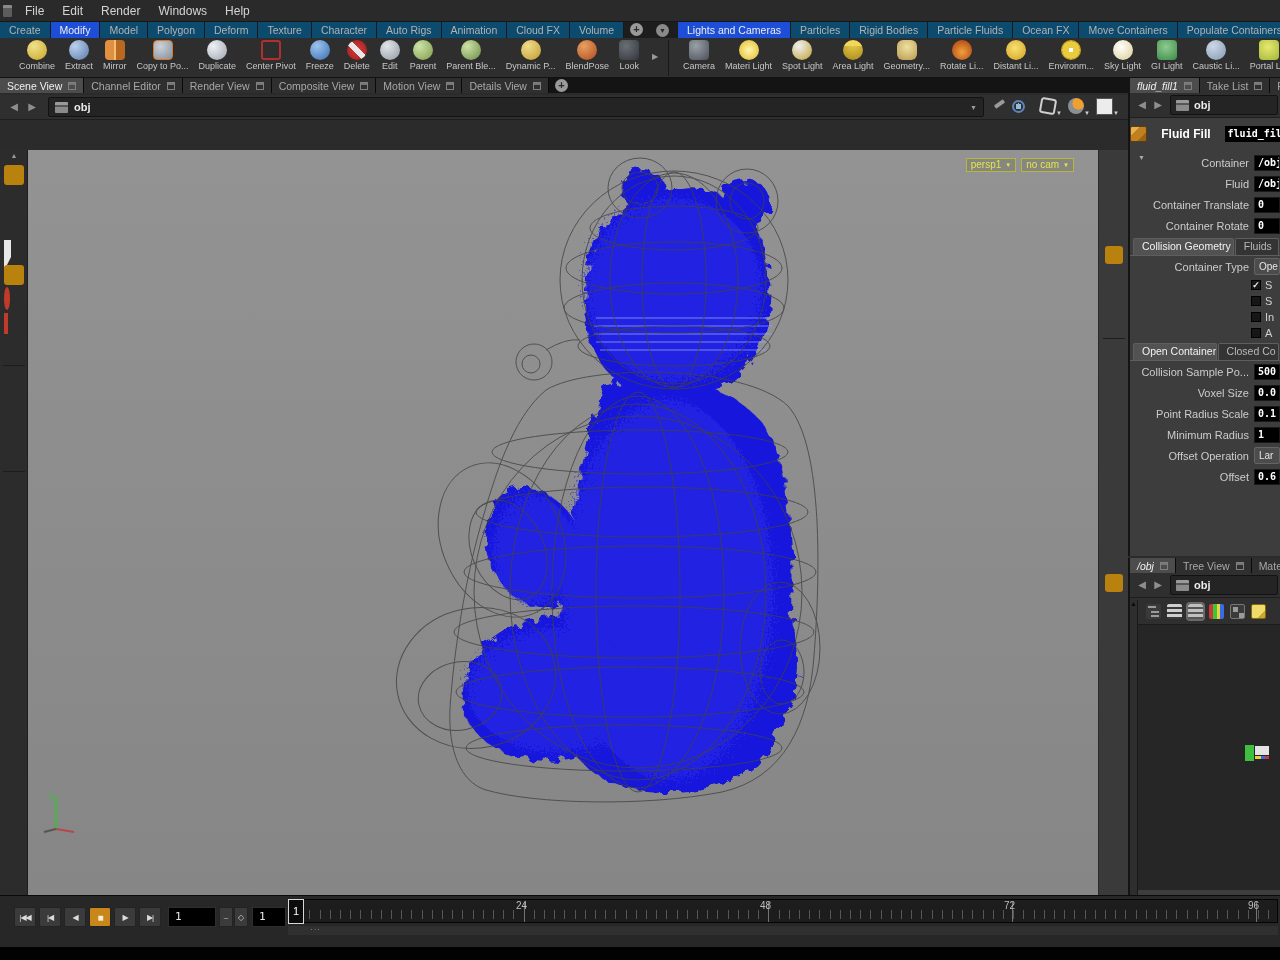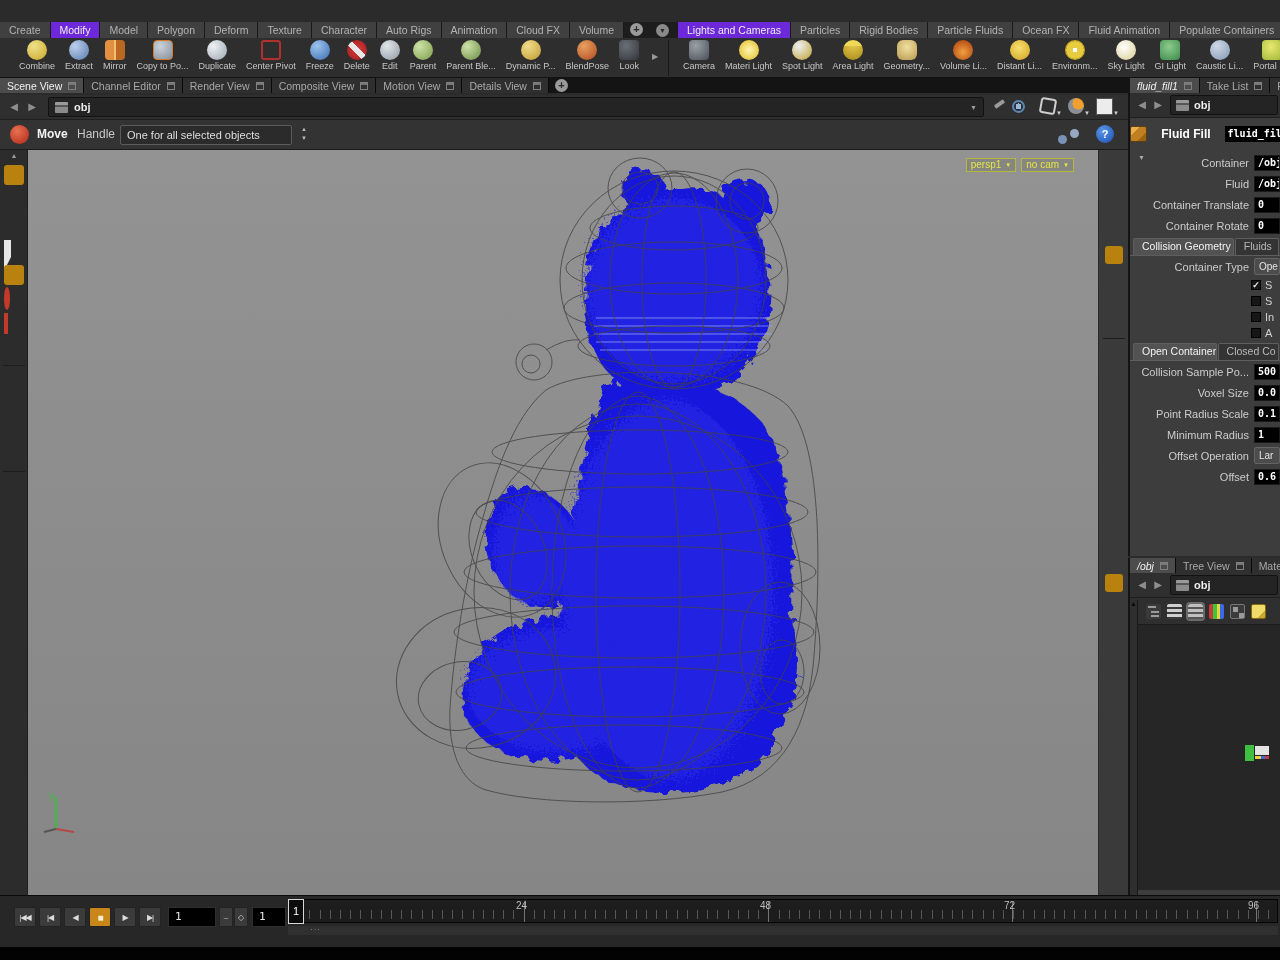--- a/index.html
+++ b/index.html
@@ -7,22 +7,22 @@
   body{font-family:"Liberation Sans",sans-serif;-webkit-font-smoothing:antialiased}
   #app{position:relative;width:1280px;height:960px;background:#2b2b2b;overflow:hidden}
 
   
   #menubar{position:absolute;left:0;top:0;width:1280px;height:22px;background:#2a2a2a;border-bottom:1px solid #171717;display:flex;align-items:center;color:#d4d4d4;font-size:12px}
   .appicon{width:9px;height:12px;background:linear-gradient(#8a8a8a 0 3px,#5c5c5c 3px);margin:0 4px 0 3px;border-radius:1px}
   .menu-item{padding:0 9px;height:100%;display:flex;align-items:center;cursor:default}
 
   
   #shelftabs{position:absolute;left:0;top:22px;width:1280px;height:16px;background:#1d1d1d;display:flex;align-items:stretch}
-  .stab{font-size:10.5px;padding:0 9px;display:flex;align-items:center;background:#404040;color:#b2b2b2;border-right:1px solid #191919;white-space:nowrap}
-  .stab.active{background:#6d28d9;color:#ececec}
+  .stab{font-size:10.5px;padding:0 9px;display:flex;align-items:center;background:#0c4a6e;color:#b2b2b2;border-right:1px solid #191919;white-space:nowrap}
+  .stab.active{background:#1d4ed8;color:#ececec}
   .roundbtn{width:13px;height:13px;border-radius:50%;background:#9a9a9a;color:#2a2a2a;font-size:11px;line-height:12px;text-align:center;margin:1px 6px;font-weight:bold}
   .rounddd{width:13px;height:13px;border-radius:50%;background:#8a8a8a;color:#2a2a2a;font-size:7px;line-height:13px;text-align:center;margin:1px 4px}
   #lefttabs{display:flex;flex:0 0 auto}
   #righttabs{display:flex;flex:0 0 auto;position:absolute;left:678px;top:0;height:16px}
   #shelfdd1{position:absolute;left:652px;top:1px}
 
   
   #shelftools{position:absolute;left:0;top:38px;width:1280px;height:40px;background:#2e2e2e;border-bottom:1px solid #121212}
   .toolsrow{position:absolute;top:0;height:39px;display:flex;align-items:flex-start}
   #toolsleft{left:14px}
@@ -181,20 +181,28 @@
   .majortick{position:absolute;top:2px;width:1px;height:20px;background:#747474}
   #framemarker{position:absolute;left:-1px;top:-1px;width:16px;height:25px;border:1px solid #d8d8d8;background:#0c0c0c;color:#fff;font-size:11px;text-align:center;line-height:23px}
   #rulersub{position:absolute;left:288px;top:30px;width:990px;height:9px;background:#303030;color:#8a8a8a;font-size:8px;line-height:8px;padding-left:22px;letter-spacing:1px}
   #bottombar{position:absolute;left:0;top:947px;width:1280px;height:13px;background:#020202}
 </style>
 </head>
 <body>
 
 <div id="app">
 
+  <div id="menubar">
+    <span class="appicon"></span>
+    <span class="menu-item">File</span>
+    <span class="menu-item">Edit</span>
+    <span class="menu-item">Render</span>
+    <span class="menu-item">Windows</span>
+    <span class="menu-item">Help</span>
+  </div>
 
   <div id="shelftabs">
     <div id="lefttabs">
       <span class="stab">Create</span>
       <span class="stab active">Modify</span>
       <span class="stab">Model</span>
       <span class="stab">Polygon</span>
       <span class="stab">Deform</span>
       <span class="stab">Texture</span>
       <span class="stab">Character</span>
@@ -204,21 +212,21 @@
       <span class="stab">Volume</span>
       <span class="roundbtn">+</span>
     </div>
     <span class="rounddd" id="shelfdd1">▼</span>
     <div id="righttabs">
       <span class="stab active">Lights and Cameras</span>
       <span class="stab">Particles</span>
       <span class="stab">Rigid Bodies</span>
       <span class="stab">Particle Fluids</span>
       <span class="stab">Ocean FX</span>
-      <span class="stab">Fluid Animation</span>
+      <span class="stab">Move Containers</span>
       <span class="stab">Populate Containers</span>
 
     </div>
   </div>
 
   <div id="shelftools">
     <div class="toolsrow" id="toolsleft">
       <div class="tool">
           <span class="ticon c1"></span>
           <span class="tlabel">Combine</span>
@@ -294,21 +302,21 @@
       <div class="tool">
           <span class="ticon r4"></span>
           <span class="tlabel">Area Light</span>
         </div>
       <div class="tool">
           <span class="ticon r5"></span>
           <span class="tlabel">Geometry...</span>
         </div>
       <div class="tool">
           <span class="ticon r6"></span>
-          <span class="tlabel">Volume Li...</span>
+          <span class="tlabel">Rotate Li...</span>
         </div>
       <div class="tool">
           <span class="ticon r7"></span>
           <span class="tlabel">Distant Li...</span>
         </div>
       <div class="tool">
           <span class="ticon r8"></span>
           <span class="tlabel">Environm...</span>
         </div>
       <div class="tool">
@@ -369,34 +377,20 @@
     <span class="pinicon"></span>
     <span class="radaricon"></span>
     <span class="cubeicon"></span>
       <span class="tinydd" style="left:1056px;top:15px">▼</span>
     <span class="shadeicon"></span>
       <span class="tinydd" style="left:1084px;top:15px">▼</span>
     <span class="swatchicon"></span>
       <span class="tinydd" style="left:1113px;top:15px">▼</span>
   </div>
 
-  <div id="movebar">
-    <span class="moveicon"></span>
-    <span class="movelabel">Move</span>
-    <span class="handlelabel">Handle</span>
-    <div class="modedrop">
-      <span>One for all selected objects</span>
-    </div>
-    <div class="spinner">▲<br>▼</div>
-    <div class="peopleicon">
-        <i></i>
-        <i class="p2"></i>
-      </div>
-    <span class="helpicon">?</span>
-  </div>
 
   <div id="leftcol">
     <div class="lstack">
       <span class="scrollarrow">▲</span>
       <div class="licon hl"><span class="sh-lasso"></span></div>
       <div class="licon"><span class="sh-diamond"></span></div>
       <div class="licon"><span class="sh-box"></span></div>
       <div class="licon"><span class="sh-cursor"></span></div>
       <div class="licon hl"><span class="sh-move"></span></div>
       <div class="licon"><span class="sh-rotate"></span></div>

